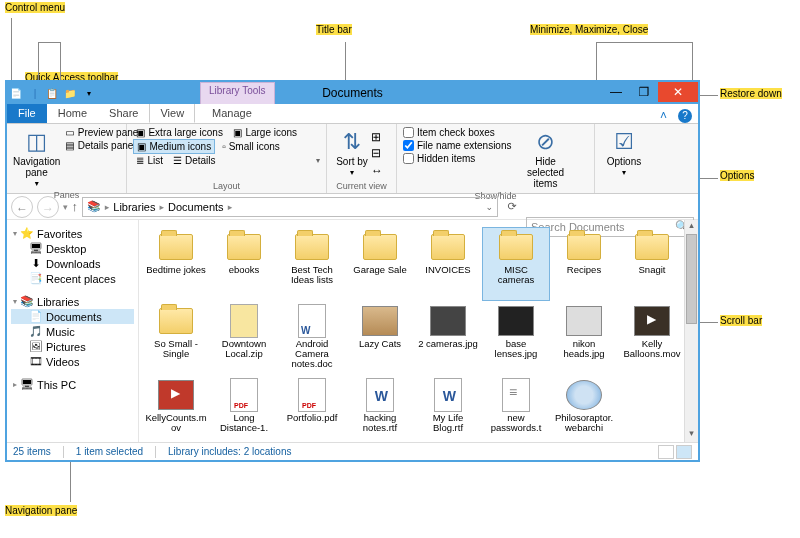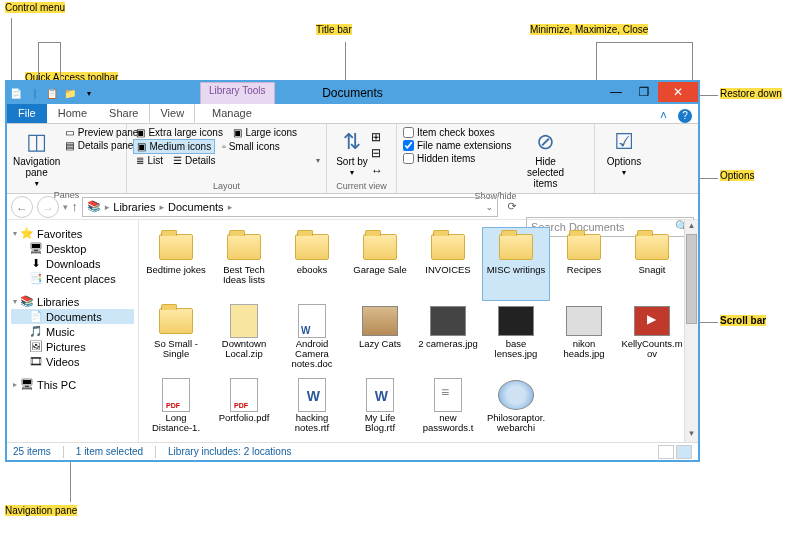--- a/index.html
+++ b/index.html
@@ -92,21 +92,21 @@
 </style>
 </head>
 <body>
 
 <div class="callout" style="left:5px;top:2px;">Control menu</div>
 <div class="callout" style="left:25px;top:24px;margin-top:48px;">Quick Access toolbar</div>
 <div class="callout" style="left:316px;top:24px;">Title bar</div>
 <div class="callout" style="left:530px;top:24px;">Minimize, Maximize, Close</div>
 <div class="callout" style="left:720px;top:88px;">Restore down</div>
 <div class="callout" style="left:720px;top:170px;">Options</div>
-<div class="callout" style="left:720px;top:315px;font-weight:bold;">Scroll bar</div>
+<div class="callout" style="left:720px;top:315px;">Scroll bar</div>
 <div class="callout" style="left:5px;top:505px;">Navigation pane</div>
 
 <div class="callout-line" style="left:11px;top:18px;width:1px;height:62px;"></div>
 <div class="callout-line" style="left:38px;top:42px;width:1px;height:38px;"></div>
 <div class="callout-line" style="left:60px;top:42px;width:1px;height:38px;"></div>
 <div class="callout-line" style="left:38px;top:42px;width:22px;height:1px;"></div>
 <div class="callout-line" style="left:345px;top:42px;width:1px;height:38px;"></div>
 <div class="callout-line" style="left:596px;top:42px;width:1px;height:38px;"></div>
 <div class="callout-line" style="left:596px;top:42px;width:96px;height:1px;"></div>
 <div class="callout-line" style="left:692px;top:42px;width:1px;height:38px;"></div>
@@ -334,45 +334,45 @@
           <div class="item">
             <div class="item-ico">
               <div class="folder-ico"></div>
             </div>
             <span>Bedtime jokes</span>
           </div>
           <div class="item">
             <div class="item-ico">
               <div class="folder-ico"></div>
             </div>
+            <span>ebooks</span>
+          </div>
+          <div class="item">
+            <div class="item-ico">
+              <div class="folder-ico"></div>
+            </div>
             <span>Best Tech Ideas lists</span>
           </div>
           <div class="item">
             <div class="item-ico">
               <div class="folder-ico"></div>
             </div>
-            <span>ebooks</span>
-          </div>
-          <div class="item">
-            <div class="item-ico">
-              <div class="folder-ico"></div>
-            </div>
             <span>Garage Sale</span>
           </div>
           <div class="item">
             <div class="item-ico">
               <div class="folder-ico"></div>
             </div>
             <span>INVOICES</span>
           </div>
           <div class="item sel">
             <div class="item-ico">
               <div class="folder-ico"></div>
             </div>
-            <span>MISC writings</span>
+            <span>MISC cameras</span>
           </div>
           <div class="item">
             <div class="item-ico">
               <div class="folder-ico"></div>
             </div>
             <span>Recipes</span>
           </div>
           <div class="item">
             <div class="item-ico">
               <div class="folder-ico"></div>
@@ -413,20 +413,26 @@
             <div class="item-ico">
               <div class="thumb lens"></div>
             </div>
             <span>base lenses.jpg</span>
           </div>
           <div class="item">
             <div class="item-ico">
               <div class="thumb nikon"></div>
             </div>
             <span>nikon heads.jpg</span>
+          </div>
+          <div class="item">
+            <div class="item-ico">
+              <div class="thumb balloon"></div>
+            </div>
+            <span>Kelly Balloons.mov</span>
           </div>
           <div class="item">
             <div class="item-ico">
               <div class="thumb kelly"></div>
             </div>
             <span>KellyCounts.mov</span>
           </div>
           <div class="item">
             <div class="item-ico">
               <div class="file-ico pdf"></div>

